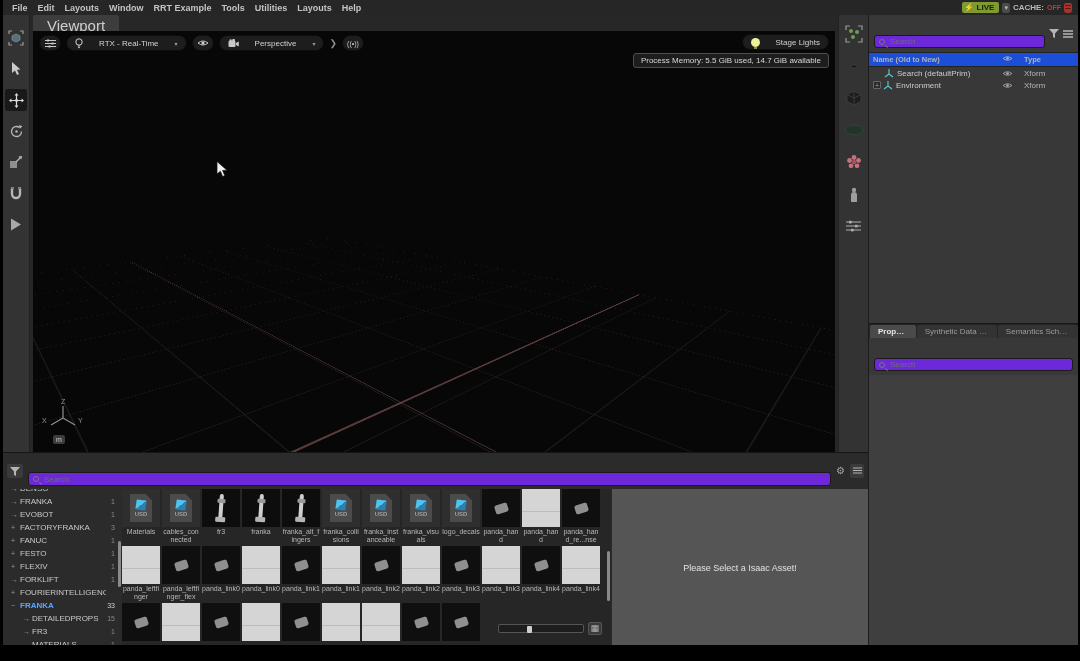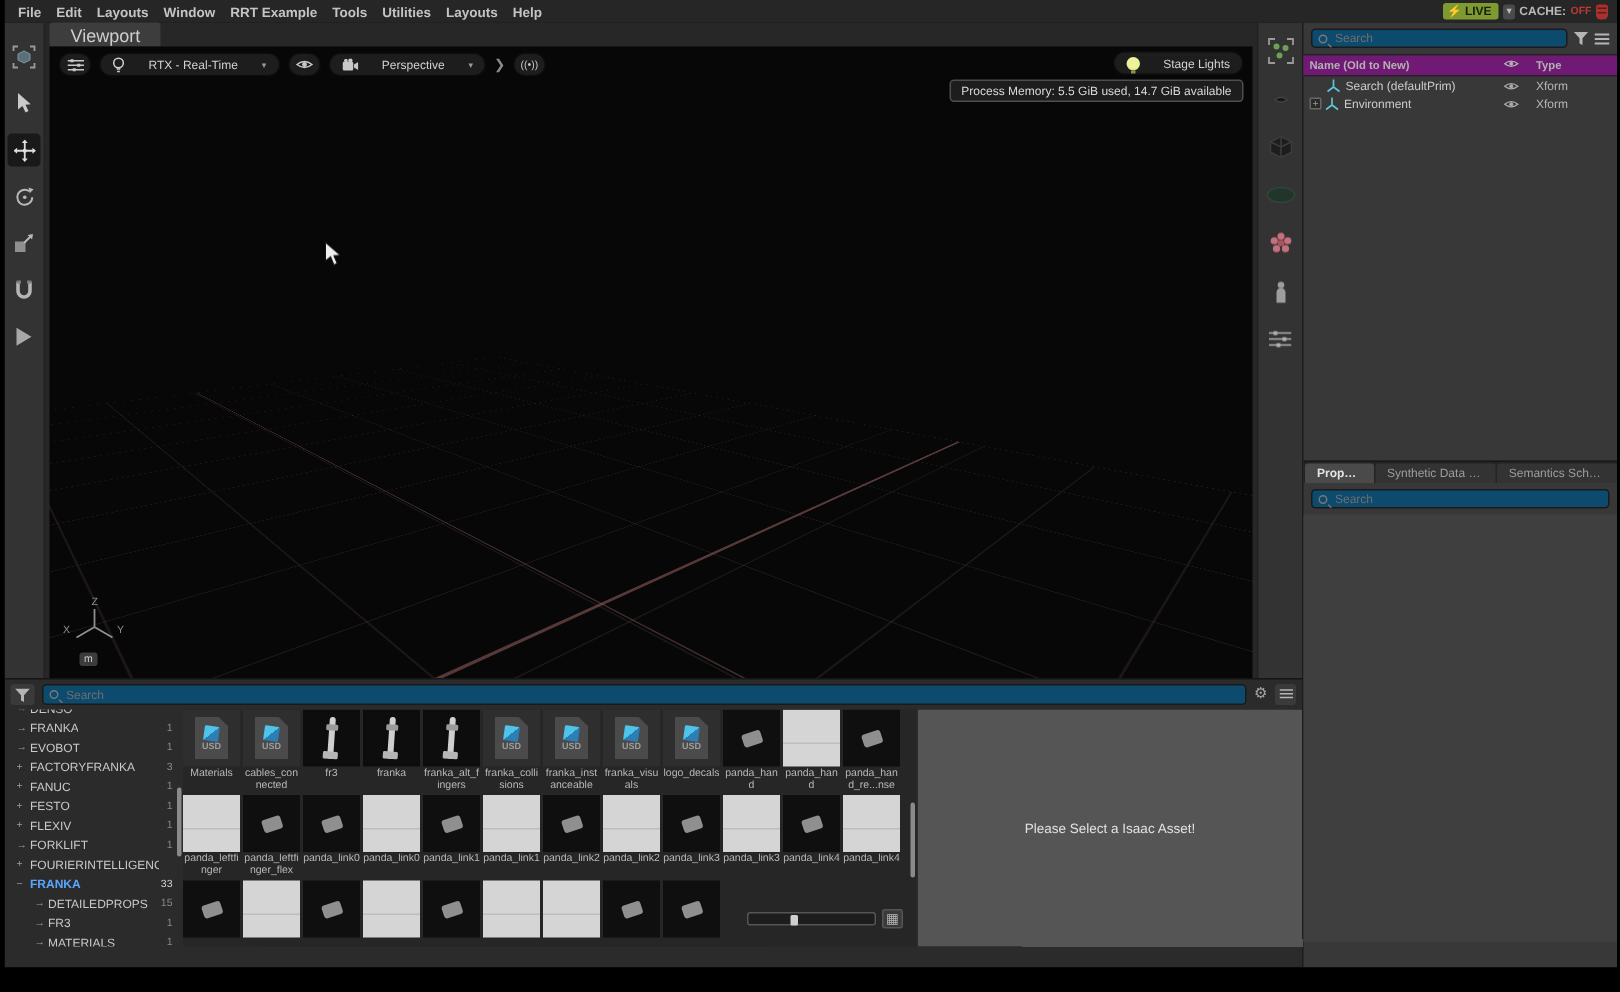--- a/index.html
+++ b/index.html
@@ -21,21 +21,21 @@
   .cache-icon:before{content:"";position:absolute;left:1px;right:1px;top:2px;height:1px;background:#5e1a18;}
   .cache-icon:after{content:"";position:absolute;left:1px;right:1px;top:5px;height:1px;background:#5e1a18;}
   
   .left-toolbar{position:absolute;left:3px;top:15px;width:27px;height:437px;background:#333;
                 display:flex;flex-direction:column;align-items:center;padding-top:12px;gap:9px;border-right:1px solid #222;}
   .tool-btn{width:22px;height:22px;display:flex;align-items:center;justify-content:center;border-radius:3px;}
   .tool-btn.active{background:#191919;}
   
   .vp-wrap{position:absolute;left:30px;top:15px;width:808px;height:437px;background:#272727;}
   .vp-tabrow{height:16px;background:#272727;display:flex;}
-  .vp-tab{background:#3d3d3d;color:#cfcfcf;padding:2px 14px;font-size:12px;border-radius:2px 2px 0 0;margin-left:3px;}
+  .vp-tab{background:#3d3d3d;color:#cfcfcf;padding:2px 14px;font-size:15px;border-radius:2px 2px 0 0;margin-left:3px;}
   .canvas{position:absolute;left:3px;top:16px;width:802px;height:421px;background:#070707;overflow:hidden;}
   .vp-grid{position:absolute;left:-70%;top:-35%;width:240%;height:260%;
      background-image:
        linear-gradient(to right, transparent 49.94%, rgba(150,95,95,.55) 49.94%, rgba(150,95,95,.55) 50.06%, transparent 50.06%),
        linear-gradient(to bottom, transparent 49.94%, rgba(150,95,95,.5) 49.94%, rgba(150,95,95,.5) 50.06%, transparent 50.06%),
        repeating-linear-gradient(to right, rgba(105,75,75,.28) 0 1px, transparent 1px 110px),
        repeating-linear-gradient(to bottom, rgba(105,75,75,.28) 0 1px, transparent 1px 110px);
      transform:perspective(430px) rotateX(63deg) rotateZ(45deg);transform-origin:50% 46%;}
   .vp-toolbar{position:absolute;left:6px;top:4px;display:flex;align-items:center;gap:5px;}
   .vp-pill{background:rgba(32,32,32,.92);border:1px solid #0d0d0d;border-radius:9px;height:16px;
@@ -56,28 +56,28 @@
   
   .right-strip{position:absolute;left:838px;top:15px;width:30px;height:437px;background:#333;border-left:1px solid #222;
                display:flex;flex-direction:column;align-items:center;padding-top:8px;gap:10px;}
   
   .right-panel{position:absolute;left:868px;top:15px;width:210px;height:630px;background:#383838;border-left:1px solid #1c1c1c;}
   .tabrow{display:flex;background:#242424;height:15px;align-items:flex-end;gap:1px;padding-left:1px;}
   .tab{background:#333;color:#9d9d9d;font-size:8px;padding:2px 8px;border-radius:2px 2px 0 0;white-space:nowrap;
        overflow:hidden;text-overflow:ellipsis;}
   .tab.active{background:#4a4a4a;color:#e4e4e4;font-weight:bold;}
   .searchrow{display:flex;align-items:center;gap:4px;padding:4px 5px;}
-  .search-field{flex:1;display:flex;align-items:center;gap:3px;background:#0c4a6e;border:1px solid #1a1a1a;
-                border-radius:3px;height:13px;padding:0 4px;}
+  .search-field{flex:1;display:flex;align-items:center;gap:3px;background:#6d28d9;border:1px solid #1a1a1a;
+                border-radius:3px;height:13px;padding:0 4px;margin-top:16px;}
   .search-field input{flex:1;background:transparent;border:0;outline:0;color:#bbb;font-size:8px;
                 font-family:"Liberation Sans",sans-serif;min-width:0;}
   .search-field input::placeholder{color:#6f6f6f;}
   .mag{width:6px;height:6px;border:1px solid #777;border-radius:50%;position:relative;flex:none;}
   .mag:after{content:"";position:absolute;width:3px;height:1px;background:#777;transform:rotate(45deg);left:5px;top:6px;}
-  .stage-head{display:flex;background:#701a75;border-top:1px solid #222;border-bottom:1px solid #222;
+  .stage-head{display:flex;background:#1d4ed8;border-top:1px solid #222;border-bottom:1px solid #222;
               font-size:7.5px;color:#b2b2b2;padding:2px 4px;font-weight:bold;}
   .col-name{flex:1;}
   .col-eye{width:22px;}
   .col-type{width:50px;}
   .stage-row{display:flex;align-items:center;font-size:8px;color:#cccccc;padding:1px 4px;height:12px;}
   .stage-row .expander{width:8px;height:8px;font-size:7px;line-height:7px;color:#999;border:1px solid #666;
               border-radius:1px;text-align:center;margin-right:2px;background:#2a2a2a;}
   .stage-row .no-exp{width:11px;}
   .stage-row .r-name{flex:1;display:flex;align-items:center;gap:3px;}
   .stage-row .r-type{width:50px;color:#b5b5b5;}

